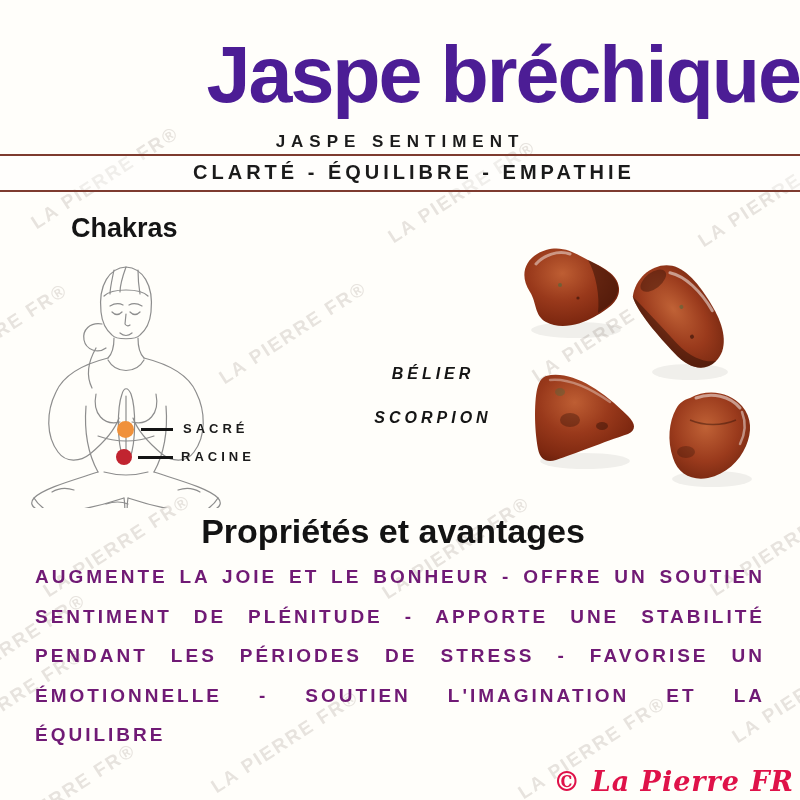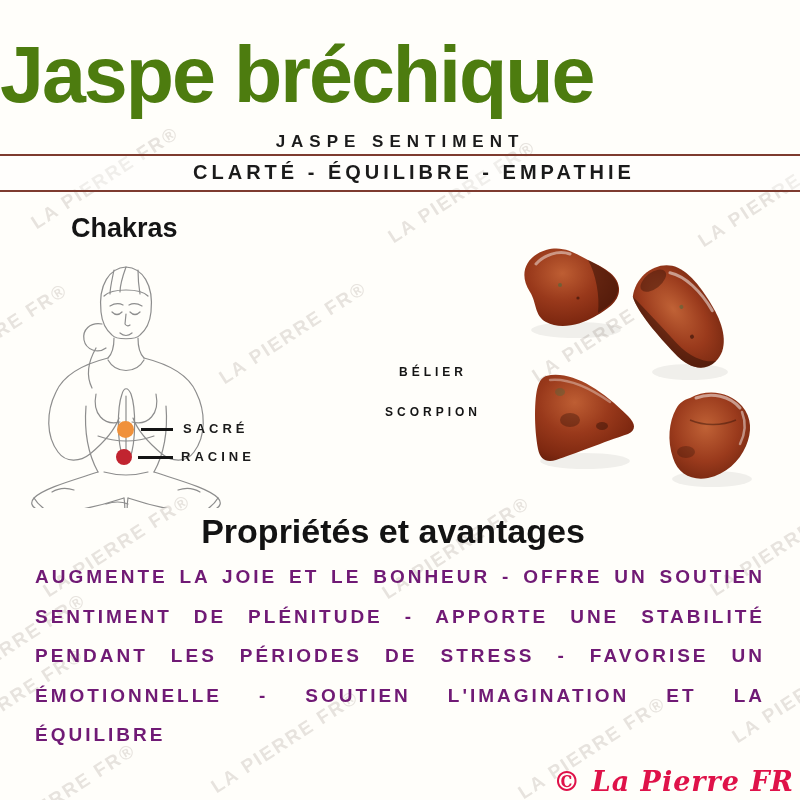--- a/index.html
+++ b/index.html
@@ -10,22 +10,22 @@
     font-family:"Liberation Sans",sans-serif;color:#151515;
   }
   
   .watermark-layer{position:absolute;inset:0;pointer-events:none;}
   .watermark-layer span{
     position:absolute;transform:translate(-50%,-50%) rotate(-33deg);
     font-weight:bold;font-size:19px;letter-spacing:2px;white-space:nowrap;opacity:.32;
   }
   
   .title{
-    position:absolute;top:33px;left:0;right:0;margin:0;text-align:left;
-    font-size:79px;font-weight:bold;letter-spacing:-2px;line-height:1.06;color:#4d7c0f;
+    position:absolute;top:33px;left:0;right:0;margin:0;text-align:right;
+    font-size:79px;font-weight:bold;letter-spacing:-2px;line-height:1.06;color:#4c1d95;
   }
   .subtitle{
     position:absolute;top:132px;left:0;right:0;text-align:center;
     font-size:17px;font-weight:bold;letter-spacing:6px;color:#1b1b1b;
   }
   .band{
     position:absolute;top:154px;left:0;right:0;
     border-top:2px solid #7E3B2F;border-bottom:2px solid #7E3B2F;
     padding:5px 0 6px 0;text-align:center;
     font-size:20px;font-weight:bold;letter-spacing:4px;color:#1b1b1b;
@@ -33,21 +33,21 @@
   }
   
   .chakras-heading{position:absolute;left:71px;top:213px;font-size:27px;font-weight:bold;text-align:center;}
   .figure-svg{position:absolute;left:18px;top:246px;}
   .chakra-dot{position:absolute;border-radius:50%;}
   .chakra-connector{position:absolute;height:3px;background:#141414;}
   .chakra-label{position:absolute;font-size:13px;font-weight:bold;letter-spacing:4px;color:#1a1a1a;white-space:nowrap;}
   
   .zodiacs{position:absolute;left:328px;top:349px;width:210px;text-align:center;}
   .zodiacs h2{margin:0;font-size:27px;font-weight:bold;}
-  .zodiac-sign{font-size:12px;font-weight:bold;letter-spacing:4px;}
+  .zodiac-sign{font-size:16px;font-weight:bold;letter-spacing:4px;font-style:italic;}
   .zodiac-sign.first{margin-top:16px;}
   .zodiac-sign.second{margin-top:26px;}
   
   .stones-svg{position:absolute;left:490px;top:230px;}
   
   .props-heading{
     position:absolute;top:504px;left:0;right:14px;margin:8px;text-align:center;
     font-size:34px;font-weight:bold;color:#131313;
   }
   .props{

